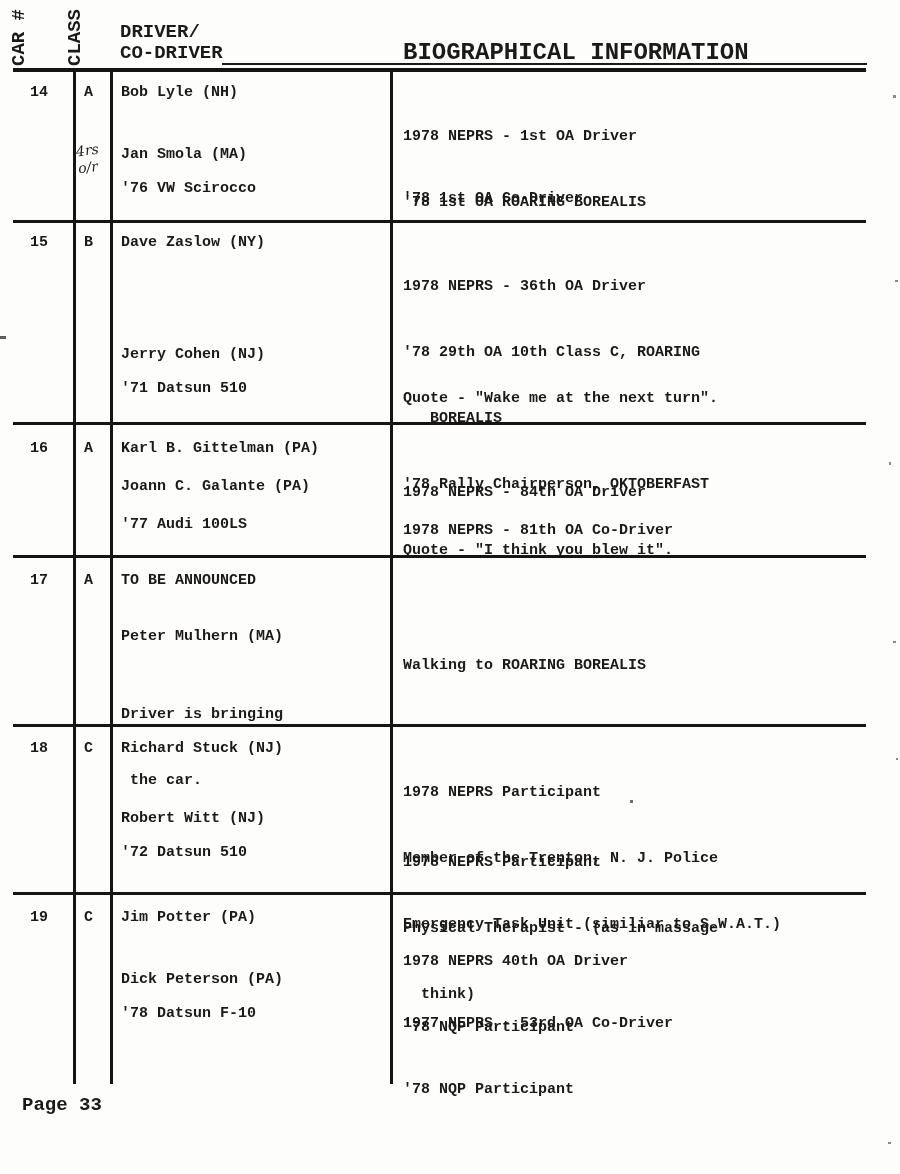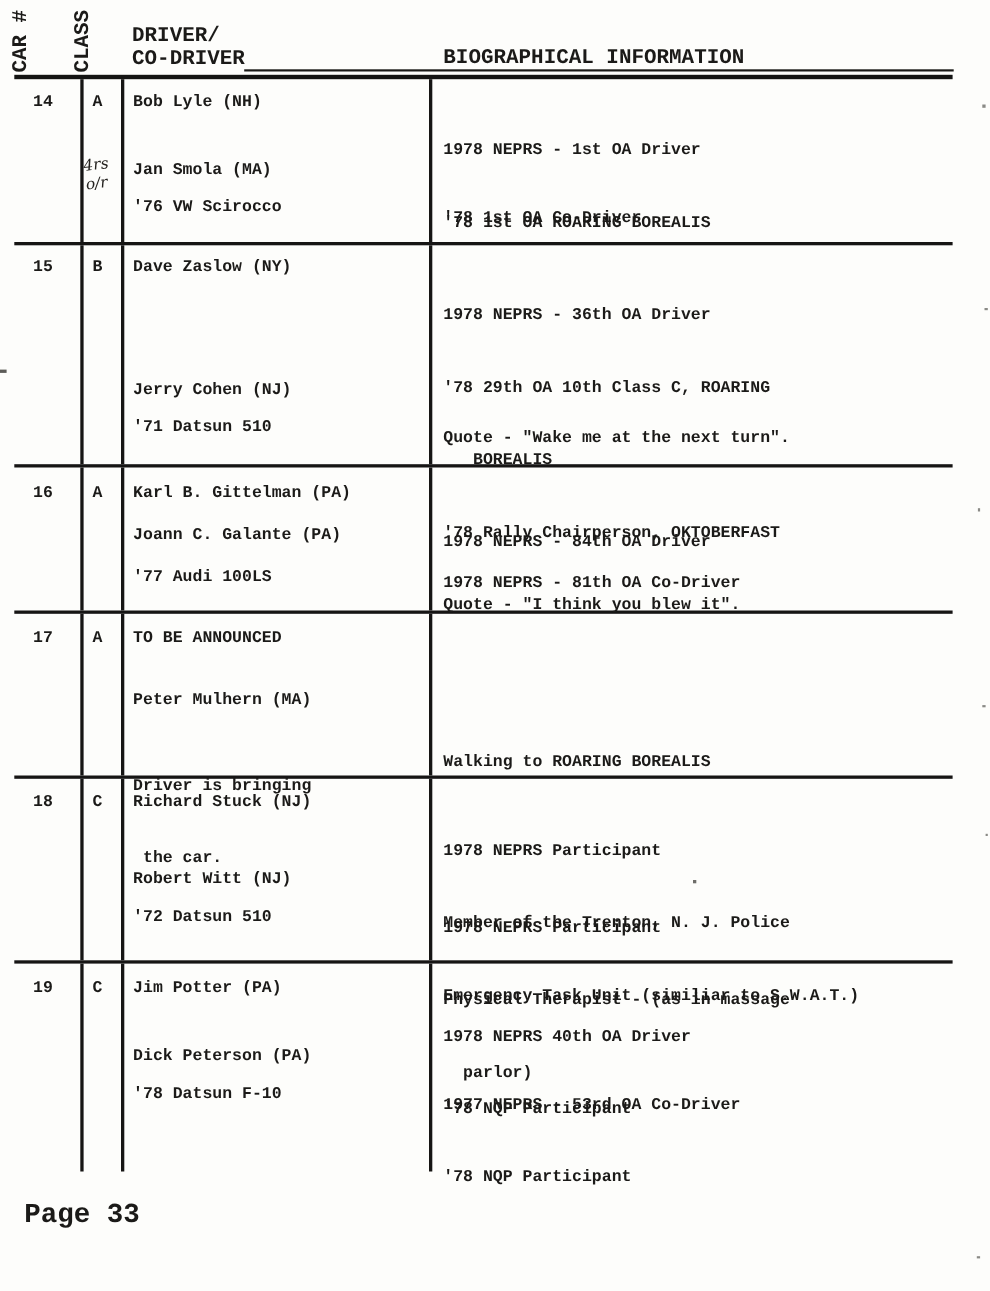--- a/index.html
+++ b/index.html
@@ -19,54 +19,54 @@
   .hdr{position:absolute;left:13px;top:0;width:853px;height:72px;}
   .vlabel{
     position:absolute;
     font-size:19px;line-height:22px;white-space:nowrap;
     transform:rotate(-90deg);
     transform-origin:left bottom;
   }
   .vlabel.car{left:17px;top:44px;}
   .vlabel.cls{left:73px;top:44px;}
   .hdr-driver{position:absolute;left:107px;top:22px;font-size:19px;line-height:21px;white-space:pre;}
-  .hdr-bio{position:absolute;left:390px;top:42px;font-size:19px;line-height:21px;white-space:pre;}
+  .hdr-bio{position:absolute;left:390px;top:42px;font-size:24px;line-height:21px;white-space:pre;}
   .hdr-underline{position:absolute;left:209px;top:63px;width:645px;height:2px;background:#1b1a18;}
   .hdr-rule{position:absolute;left:0;top:68px;width:853px;height:4px;background:#141413;}
 
   
   .tbl{position:absolute;left:13px;top:72px;width:853px;}
   .row{
     display:grid;
     grid-template-columns:60px 37px 280px 476px;
     border-bottom:3px solid #161514;
     box-sizing:border-box;
   }
   .row:last-child{border-bottom:none;}
   .r14{height:151px;} .r15{height:202px;} .r16{height:133px;}
-  .r17{height:150px;} .r18{height:168px;} .r19{height:189px;}
+  .r17{height:169px;} .r18{height:168px;} .r19{height:189px;}
   .cell{position:relative;box-sizing:border-box;overflow:visible;}
   .cell.c-cls,.cell.c-drv,.cell.c-bio{border-left:3px solid #161514;}
   .p{position:absolute;font-size:15px;line-height:22px;white-space:pre;}
   .c-car .p{left:17px;}
   .c-cls .p{left:8px;}
   .c-drv .p{left:8px;}
   .c-bio .p{left:10px;}
   .note{
     position:absolute;left:1px;
     font-family:"DejaVu Serif","Liberation Serif",serif;
     font-style:italic;font-weight:400;
     font-size:14px;line-height:17px;
     transform:rotate(-7deg);
     color:#24221f;
     white-space:pre;
   }
 
   
-  .footer{position:absolute;left:22px;top:1094px;font-size:25px;line-height:22px;}
+  .footer{position:absolute;left:22px;top:1094px;font-size:19px;line-height:22px;}
 
   
   .speck{position:absolute;background:#8a8a86;}
   .sp1{left:0;top:336px;width:6px;height:3px;background:#5d5c58;}
   .sp2{left:893px;top:95px;width:3px;height:3px;}
   .sp3{left:895px;top:280px;width:3px;height:2px;}
   .sp4{left:889px;top:462px;width:2px;height:3px;}
   .sp5{left:893px;top:641px;width:3px;height:2px;}
   .sp6{left:896px;top:758px;width:2px;height:2px;}
   .sp7{left:888px;top:1142px;width:3px;height:2px;}
@@ -169,21 +169,21 @@
       </div>
       <div class="cell c-drv">
         <div class="p" style="top:12px">TO BE ANNOUNCED</div>
         <div class="p" style="top:68px">Peter Mulhern (MA)</div>
         <div class="p" style="top:102px">
           <div>Driver is bringing</div>
           <div> the car.</div>
         </div>
       </div>
       <div class="cell c-bio">
-        <div class="p" style="top:80px">
+        <div class="p" style="top:53px">
           <div>Walking to ROARING BOREALIS</div>
         </div>
       </div>
     </div>
 
     <div class="row r18">
       <div class="cell c-car">
         <div class="p" style="top:11px">18</div>
       </div>
       <div class="cell c-cls">
@@ -196,21 +196,21 @@
       </div>
       <div class="cell c-bio">
         <div class="p" style="top:11px">
           <div>1978 NEPRS Participant</div>
           <div>Member of the Trenton, N. J. Police</div>
           <div>Emergency Task Unit (similiar to S.W.A.T.)</div>
         </div>
         <div class="p" style="top:81px">
           <div>1978 NEPRS Participant</div>
           <div>Physical Therapist - (as in massage</div>
-          <div>  parlor)</div>
+          <div>  think)</div>
         </div>
       </div>
     </div>
 
     <div class="row r19">
       <div class="cell c-car">
         <div class="p" style="top:12px">19</div>
       </div>
       <div class="cell c-cls">
         <div class="p" style="top:12px">C</div>

